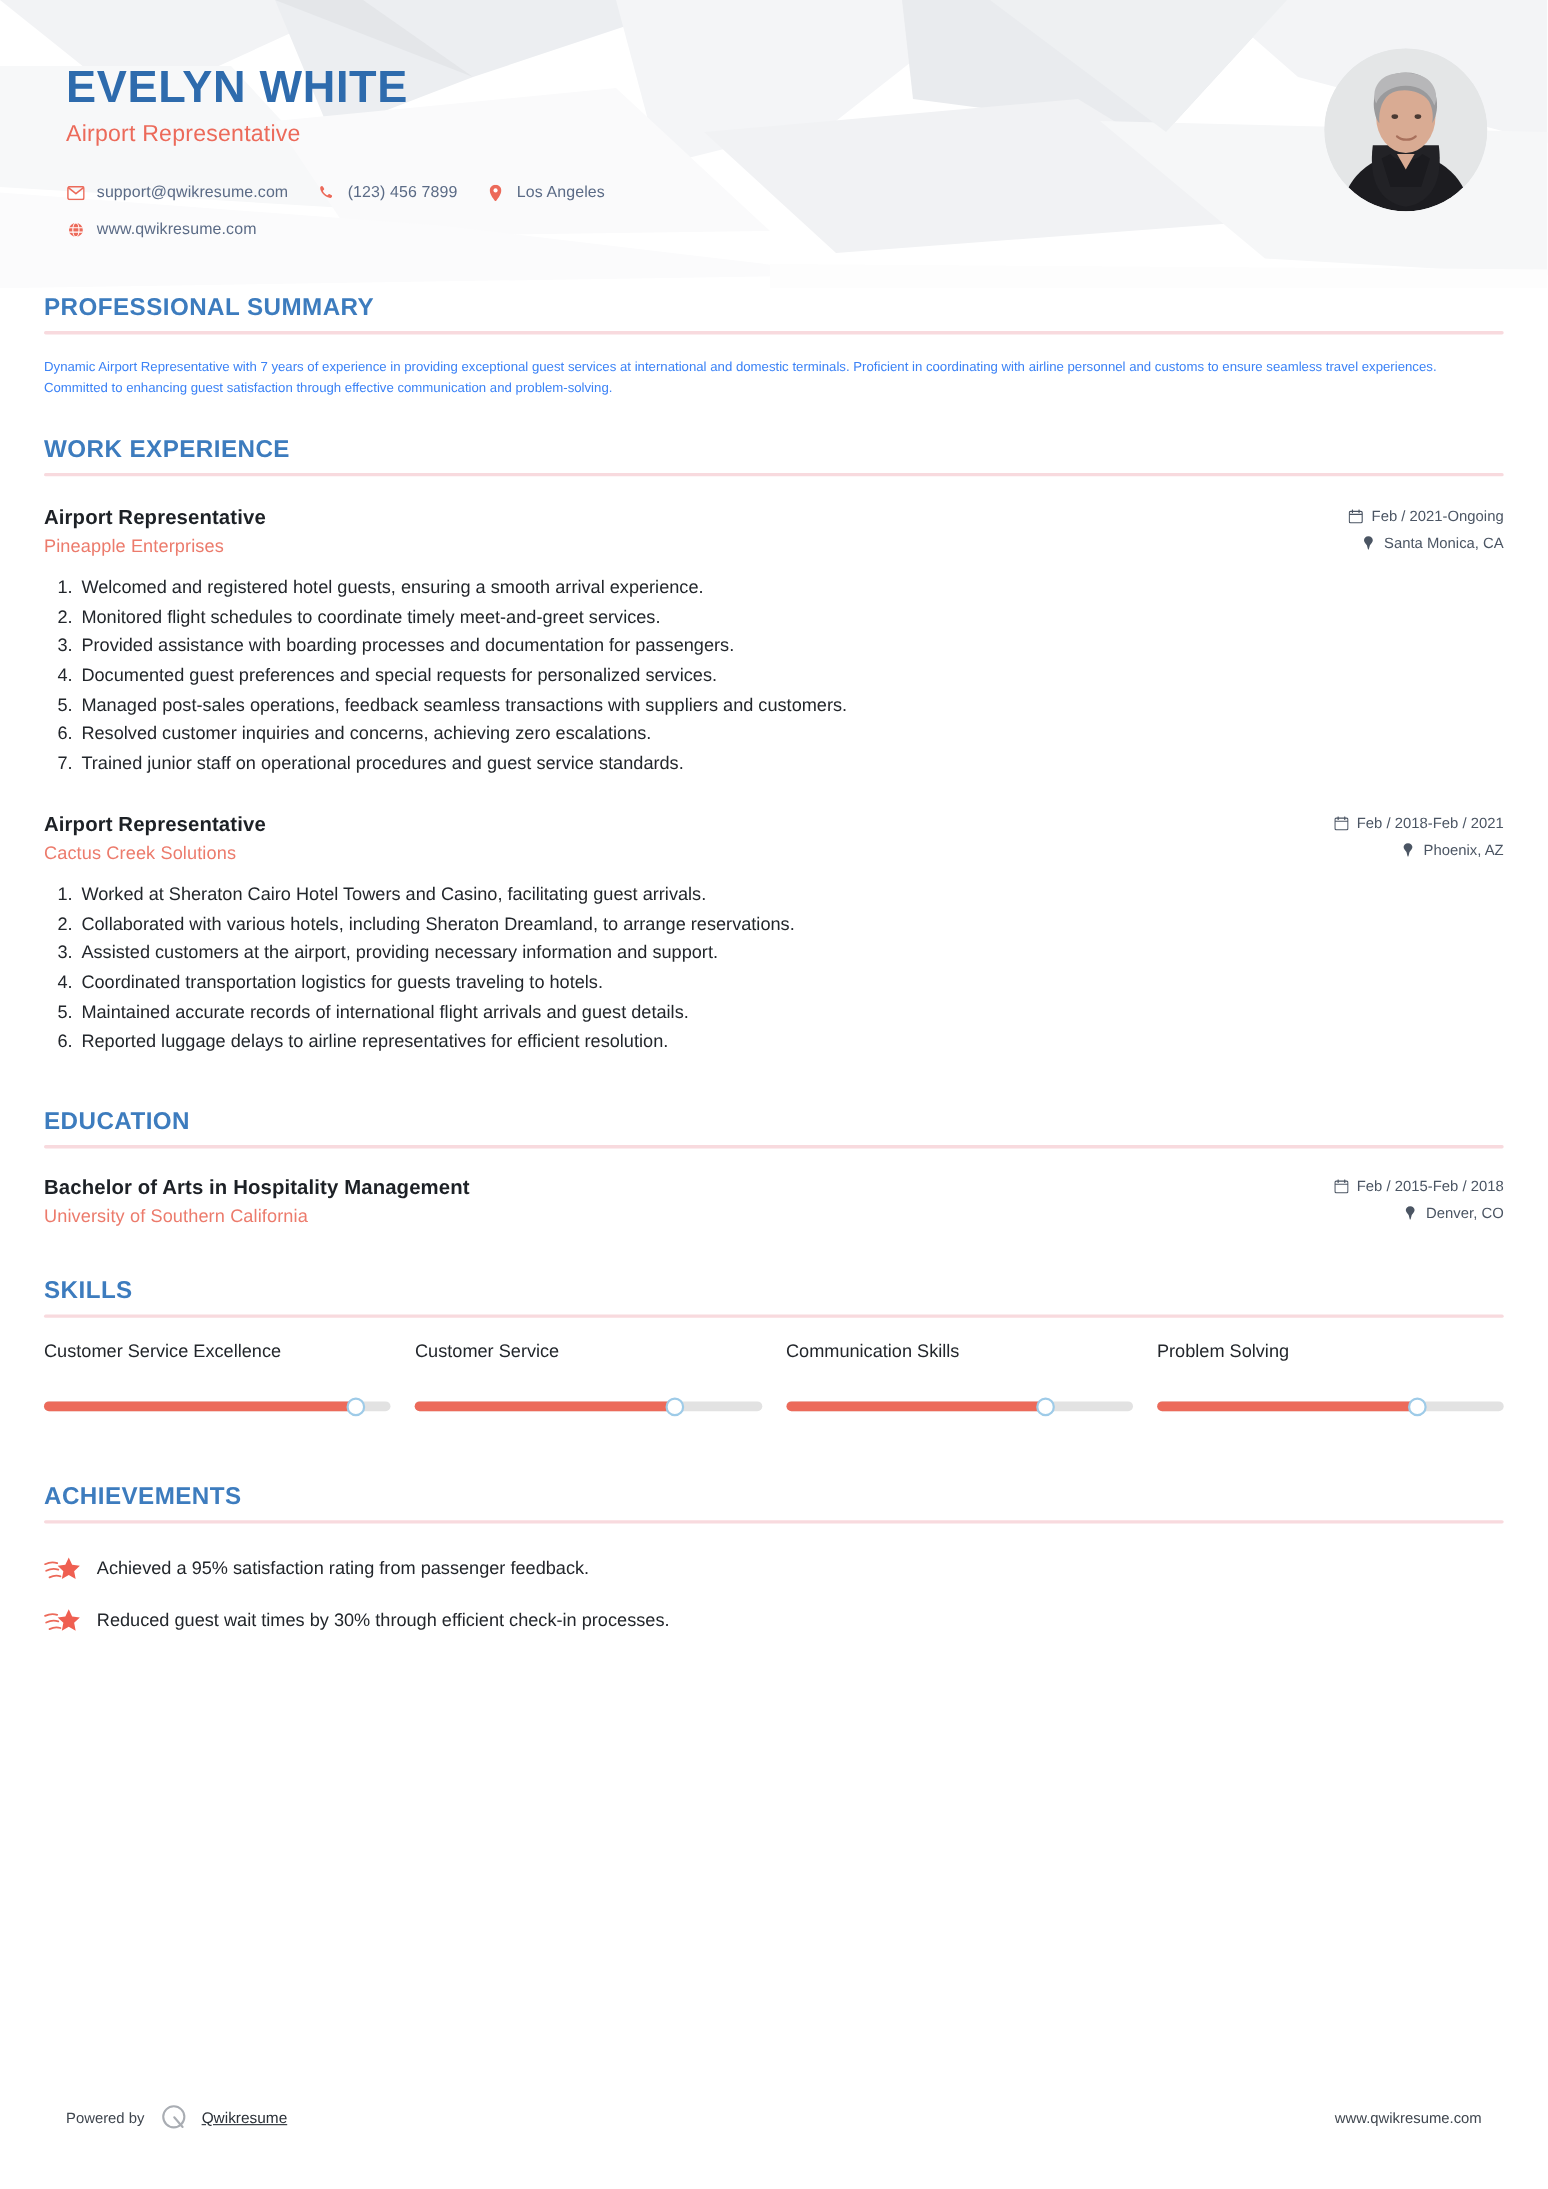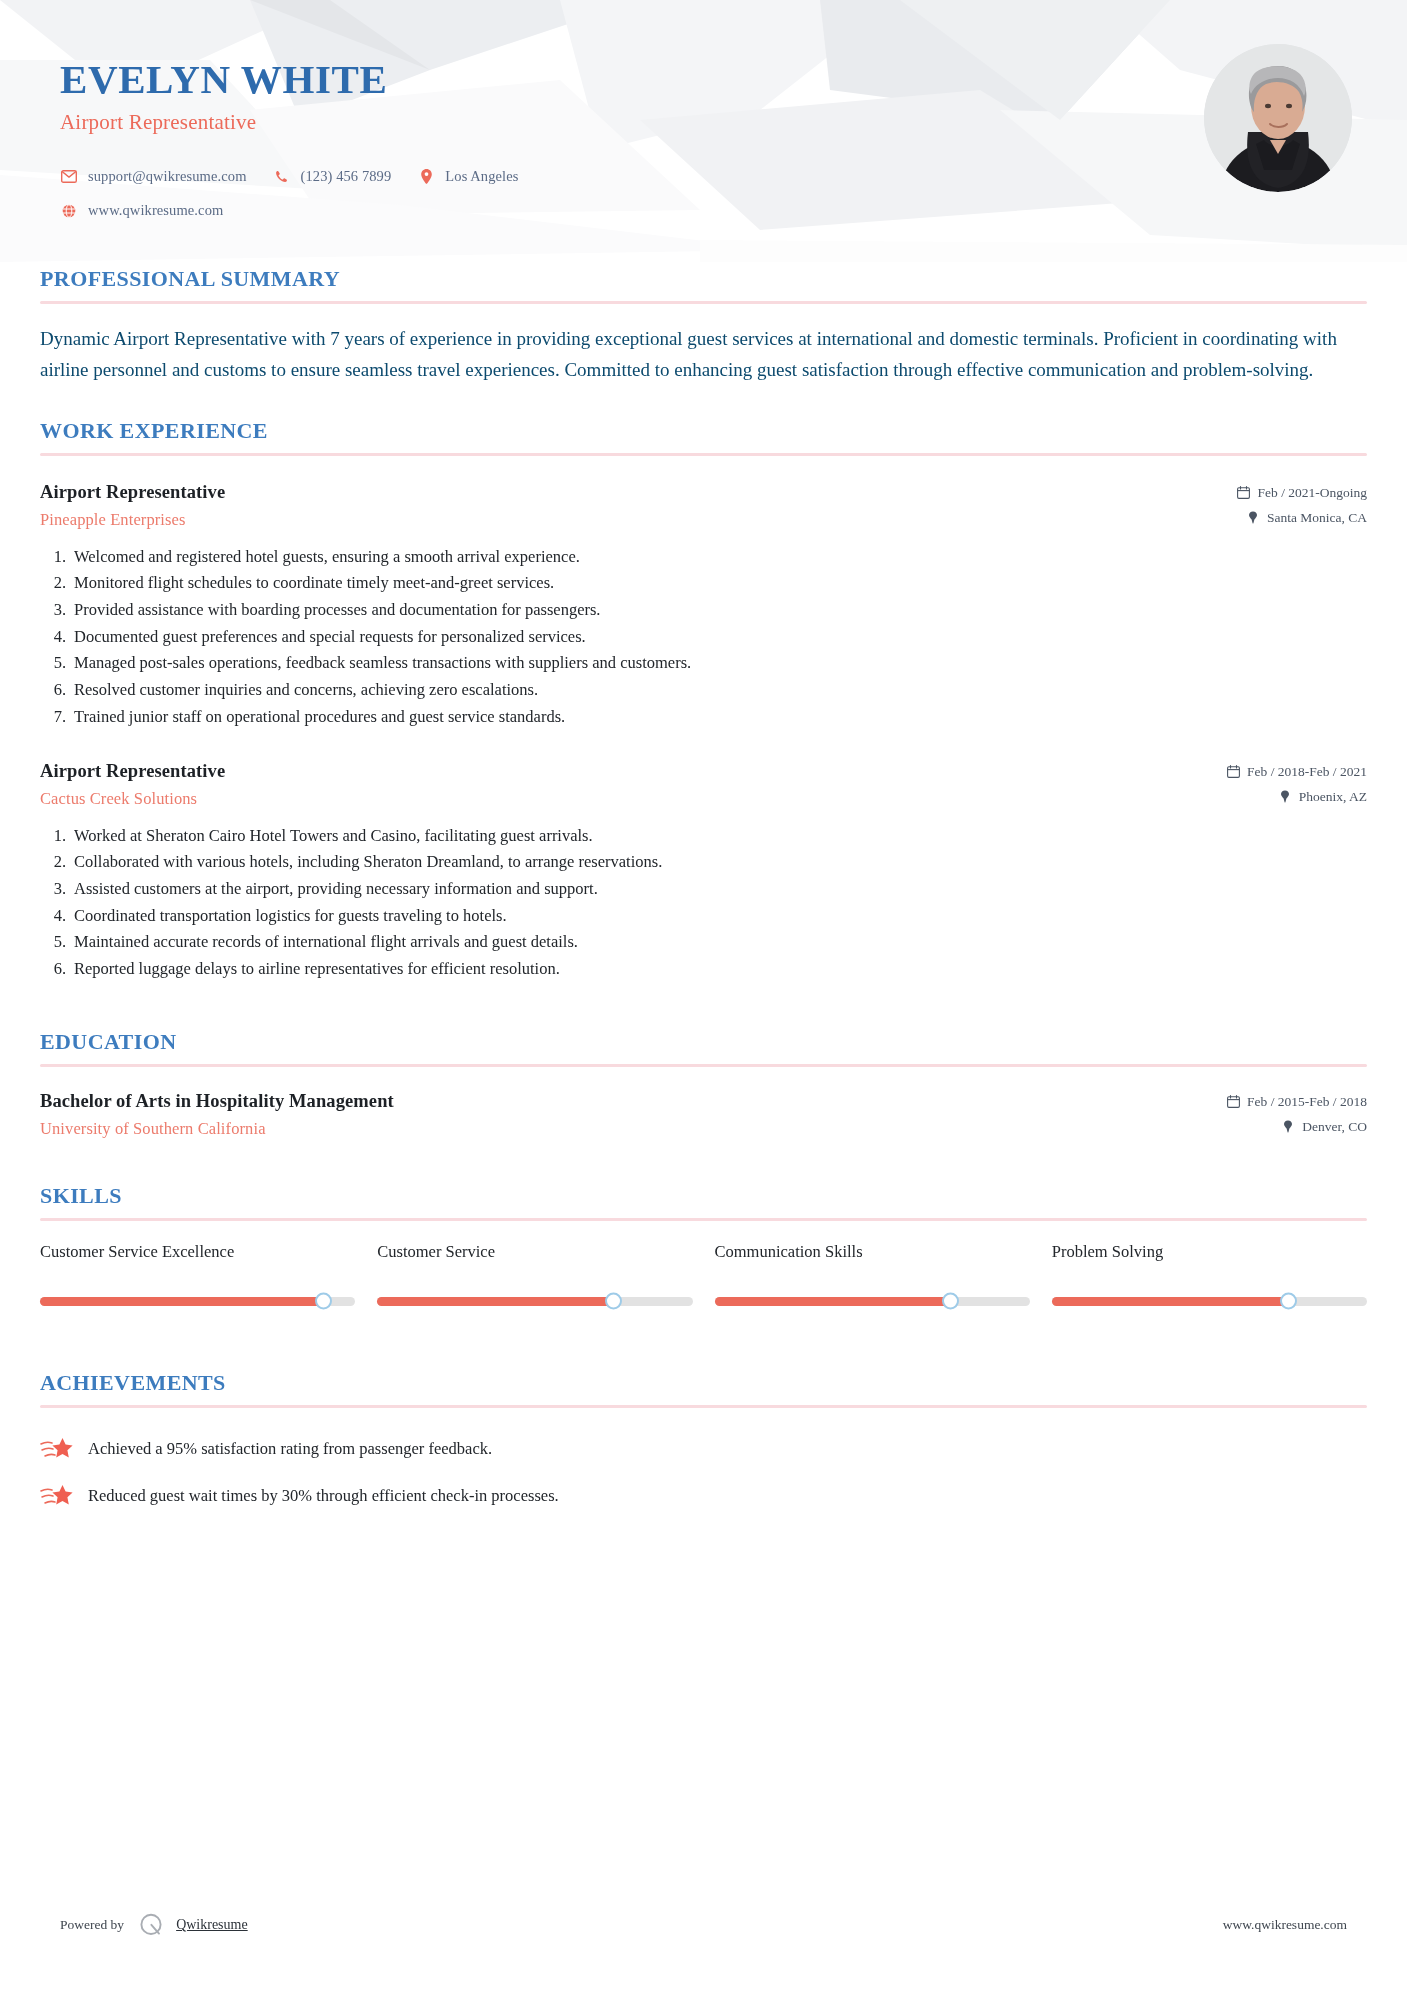--- a/index.html
+++ b/index.html
@@ -9,21 +9,20 @@
     background: #ffffff;
     font-family: "Liberation Sans", sans-serif;
     -webkit-font-smoothing: antialiased;
   }
   #page {
     position: relative;
     width: 1407px;
     height: 1990px;
     background: #ffffff;
     overflow: hidden;
-    font-family: Liberation Serif, serif;
   }
 
   
   .hero-bg {
     position: absolute;
     top: 0; left: 0;
     width: 1407px;
     height: 262px;
     overflow: hidden;
     z-index: 0;
@@ -111,23 +110,23 @@
   .section-rule {
     margin-top: 9px;
     height: 3px;
     width: 100%;
     background: #f8dade;
     border-radius: 2px;
   }
 
   .summary-text {
     margin-top: 20px;
-    font-size: 19px;
+    font-size: 12px;
     line-height: 1.62;
-    color: #0c4a6e;
+    color: #3b82f6;
   }
 
   
   .entry { margin-top: 26px; }
   .entry-head {
     display: flex;
     justify-content: space-between;
     align-items: flex-start;
   }
   .entry-left { flex: 1 1 auto; min-width: 0; }

